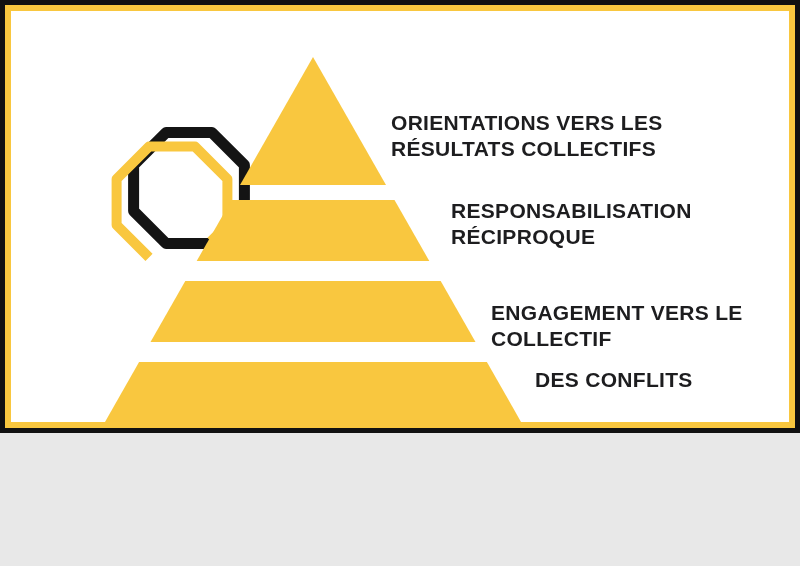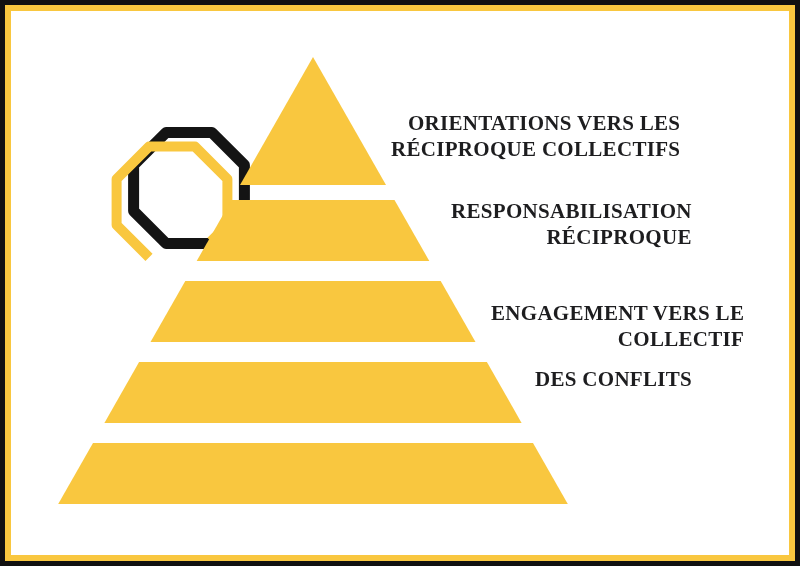--- a/index.html
+++ b/index.html
@@ -1,22 +1,21 @@
 <!DOCTYPE html>
 <html><head>
 <meta charset="utf-8">
 <style>
   html,body{margin:0;padding:0;background:#e8e8e8;}
   #canvas{
     position:relative;
-    width:800px;height:566px;
+    width:800px;height:433px;
     background:#ffffff;
     overflow:hidden;
-    font-family:Liberation Serif, serif;
-    text-align:right;
+    font-family:Liberation Sans, sans-serif;
   }
   
   .frame-black{position:absolute;inset:0;border:5px solid #111111;pointer-events:none;z-index:30;}
   .frame-yellow{position:absolute;inset:5px;border:6px solid #F9C73F;pointer-events:none;z-index:30;}
 
   #art{position:absolute;left:0;top:0;z-index:1;}
 
   .label{
     position:absolute;
     z-index:10;
@@ -47,21 +46,21 @@
 
     <polygon points="313,57 386,185 240,185" fill="#F9C73F"></polygon>
     <polygon points="231.5,200 394.5,200 429.3,261 196.7,261" fill="#F9C73F"></polygon>
     <polygon points="185.3,281 440.7,281 475.5,342 150.5,342" fill="#F9C73F"></polygon>
     <polygon points="139.1,362 486.9,362 521.6,423 104.4,423" fill="#F9C73F"></polygon>
     <polygon points="93,443 533,443 567.8,504 58.2,504" fill="#F9C73F"></polygon>
   </svg>
 
   <div class="label" id="label-1">
     <span>ORIENTATIONS VERS LES</span>
-    <span>RÉCIPROQUE COLLECTIFS</span>
+    <span>RÉSULTATS COLLECTIFS</span>
   </div>
   <div class="label" id="label-2">
     <span>RESPONSABILISATION</span>
     <span>RÉCIPROQUE</span>
   </div>
   <div class="label" id="label-3">
     <span>ENGAGEMENT VERS LE</span>
     <span>COLLECTIF</span>
   </div>
   <div class="label" id="label-4">

